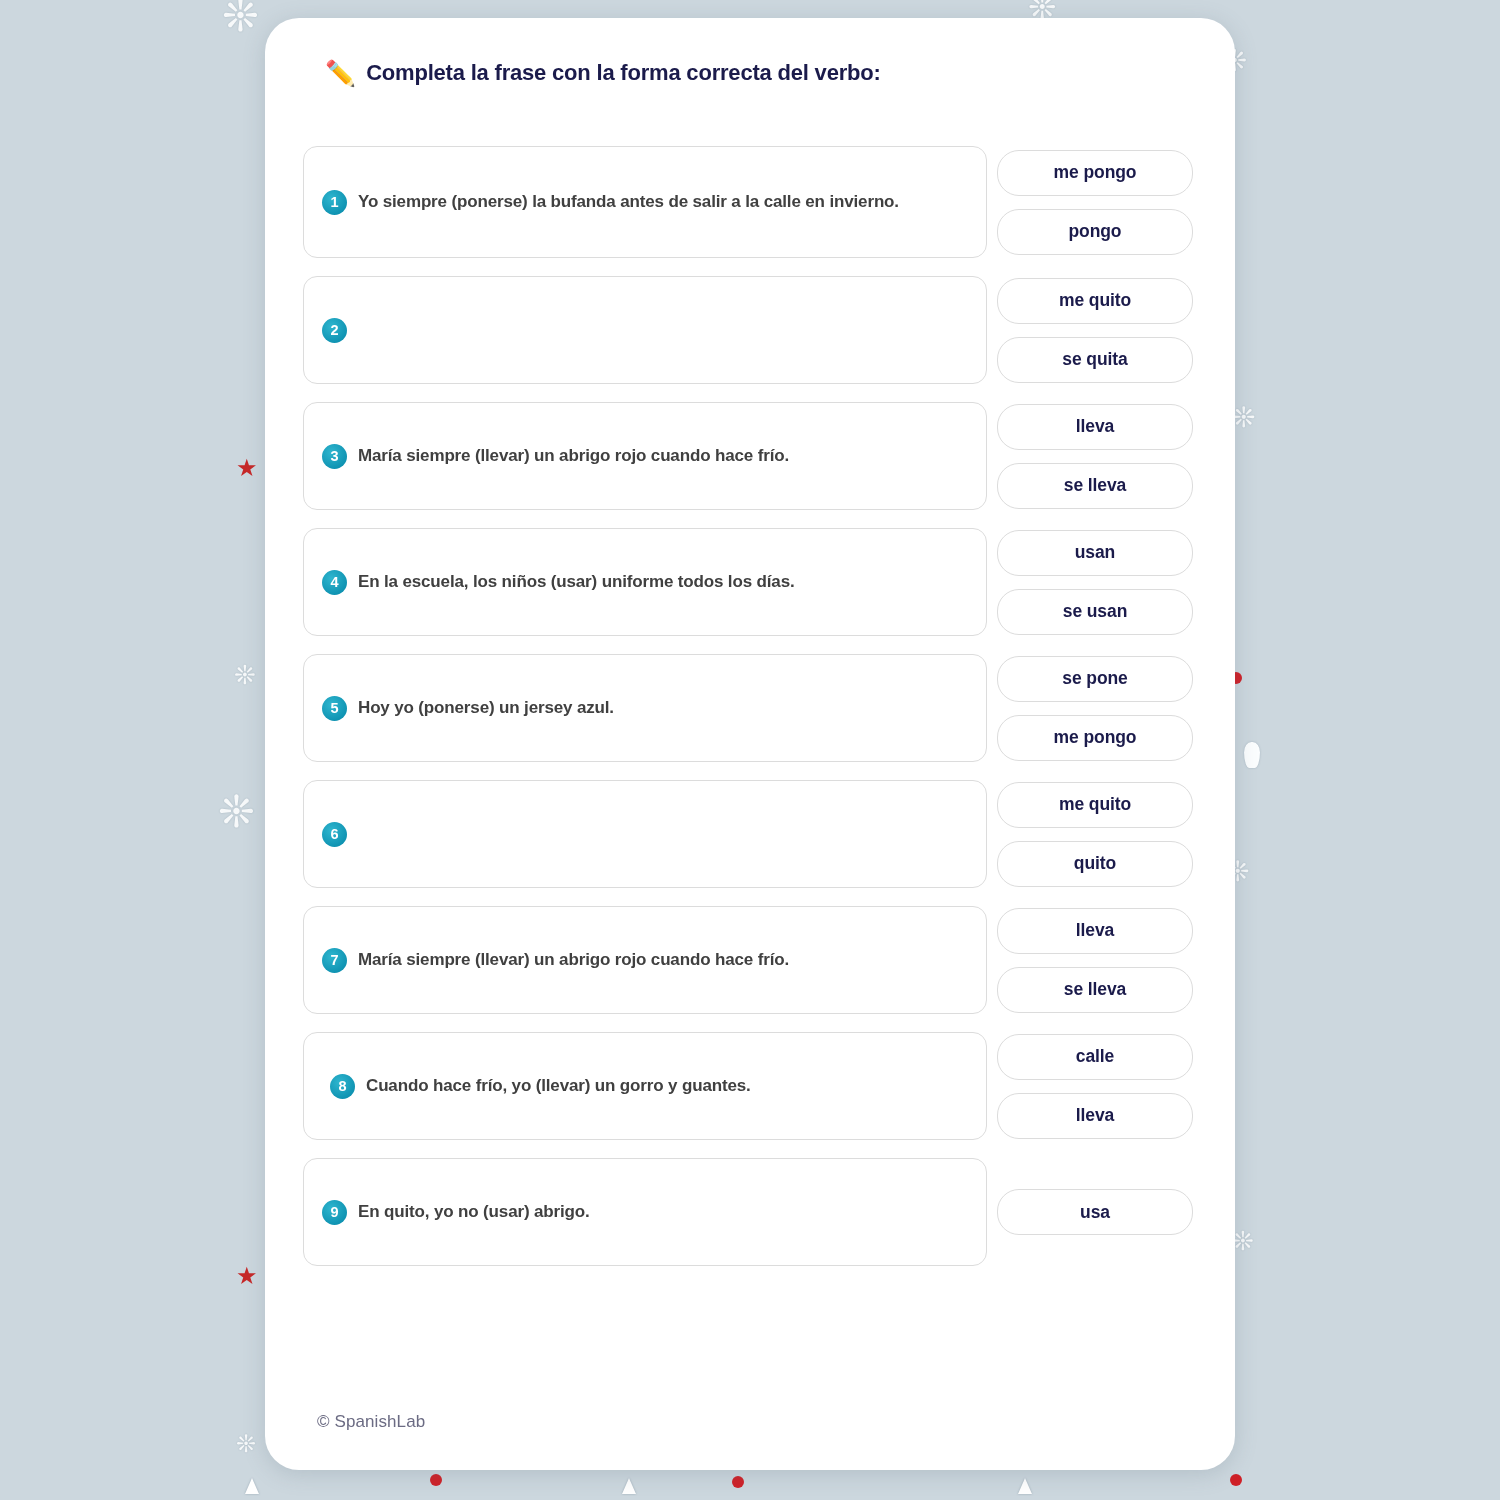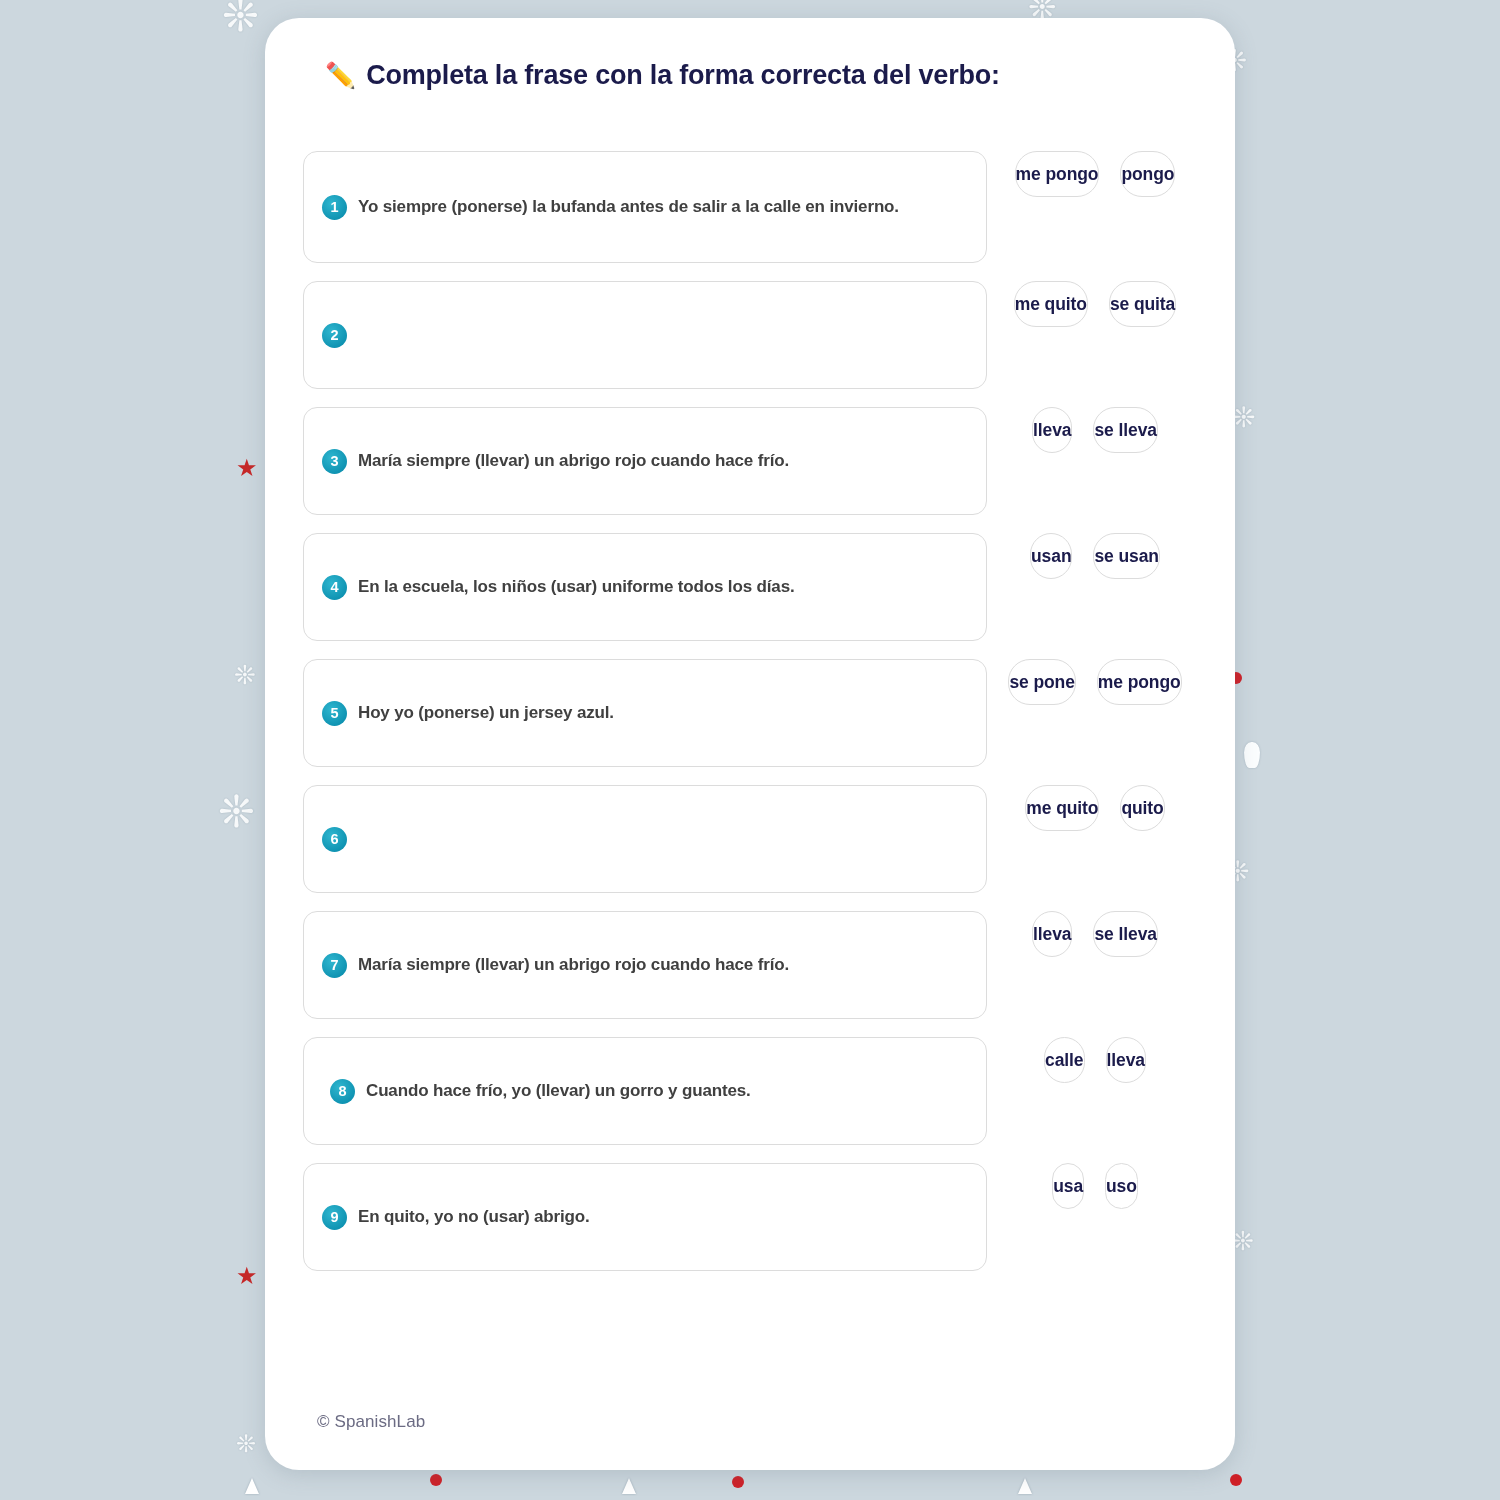--- a/index.html
+++ b/index.html
@@ -71,21 +71,21 @@
     display: flex;
     align-items: center;
     gap: 10px;
     padding: 42px 0 0 60px;
   }
   #pencil-icon {
     font-size: 25px;
     line-height: 1;
   }
   #title-text {
-    font-size: 27px;
+    font-size: 22px;
     font-weight: bold;
     color: #1b1b4b;
     letter-spacing: -.2px;
     white-space: nowrap;
   }
 
   #questions {
     margin-top: 60px;
     padding: 0 42px 0 38px;
     display: flex;
@@ -131,23 +131,23 @@
     font-size: 17px;
     font-weight: bold;
     color: #404040;
     line-height: 1.42;
     letter-spacing: -.15px;
   }
 
   .options {
     flex: 0 0 196px;
     display: flex;
-    flex-direction: row;
+    flex-direction: column;
     justify-content: center;
-    gap: 21px;
+    gap: 13px;
   }
 
   .opt {
     border: 1.6px solid #dcdcdc;
     border-radius: 22px;
     height: 46px;
     display: flex;
     align-items: center;
     justify-content: center;
     background: #fff;
@@ -293,20 +293,19 @@
       </div>
     </div>
 
     <div class="qrow">
       <div class="qbox">
         <span class="badge">9</span>
         <span class="qtext">En quito, yo no (usar) abrigo.</span>
       </div>
       <div class="options">
         <div class="opt">usa</div>
-        <div class="opt">uso</div>
       </div>
     </div>
 
   </div>
 
   <div id="footer">© SpanishLab</div>
 </div>
 
 </body></html>

